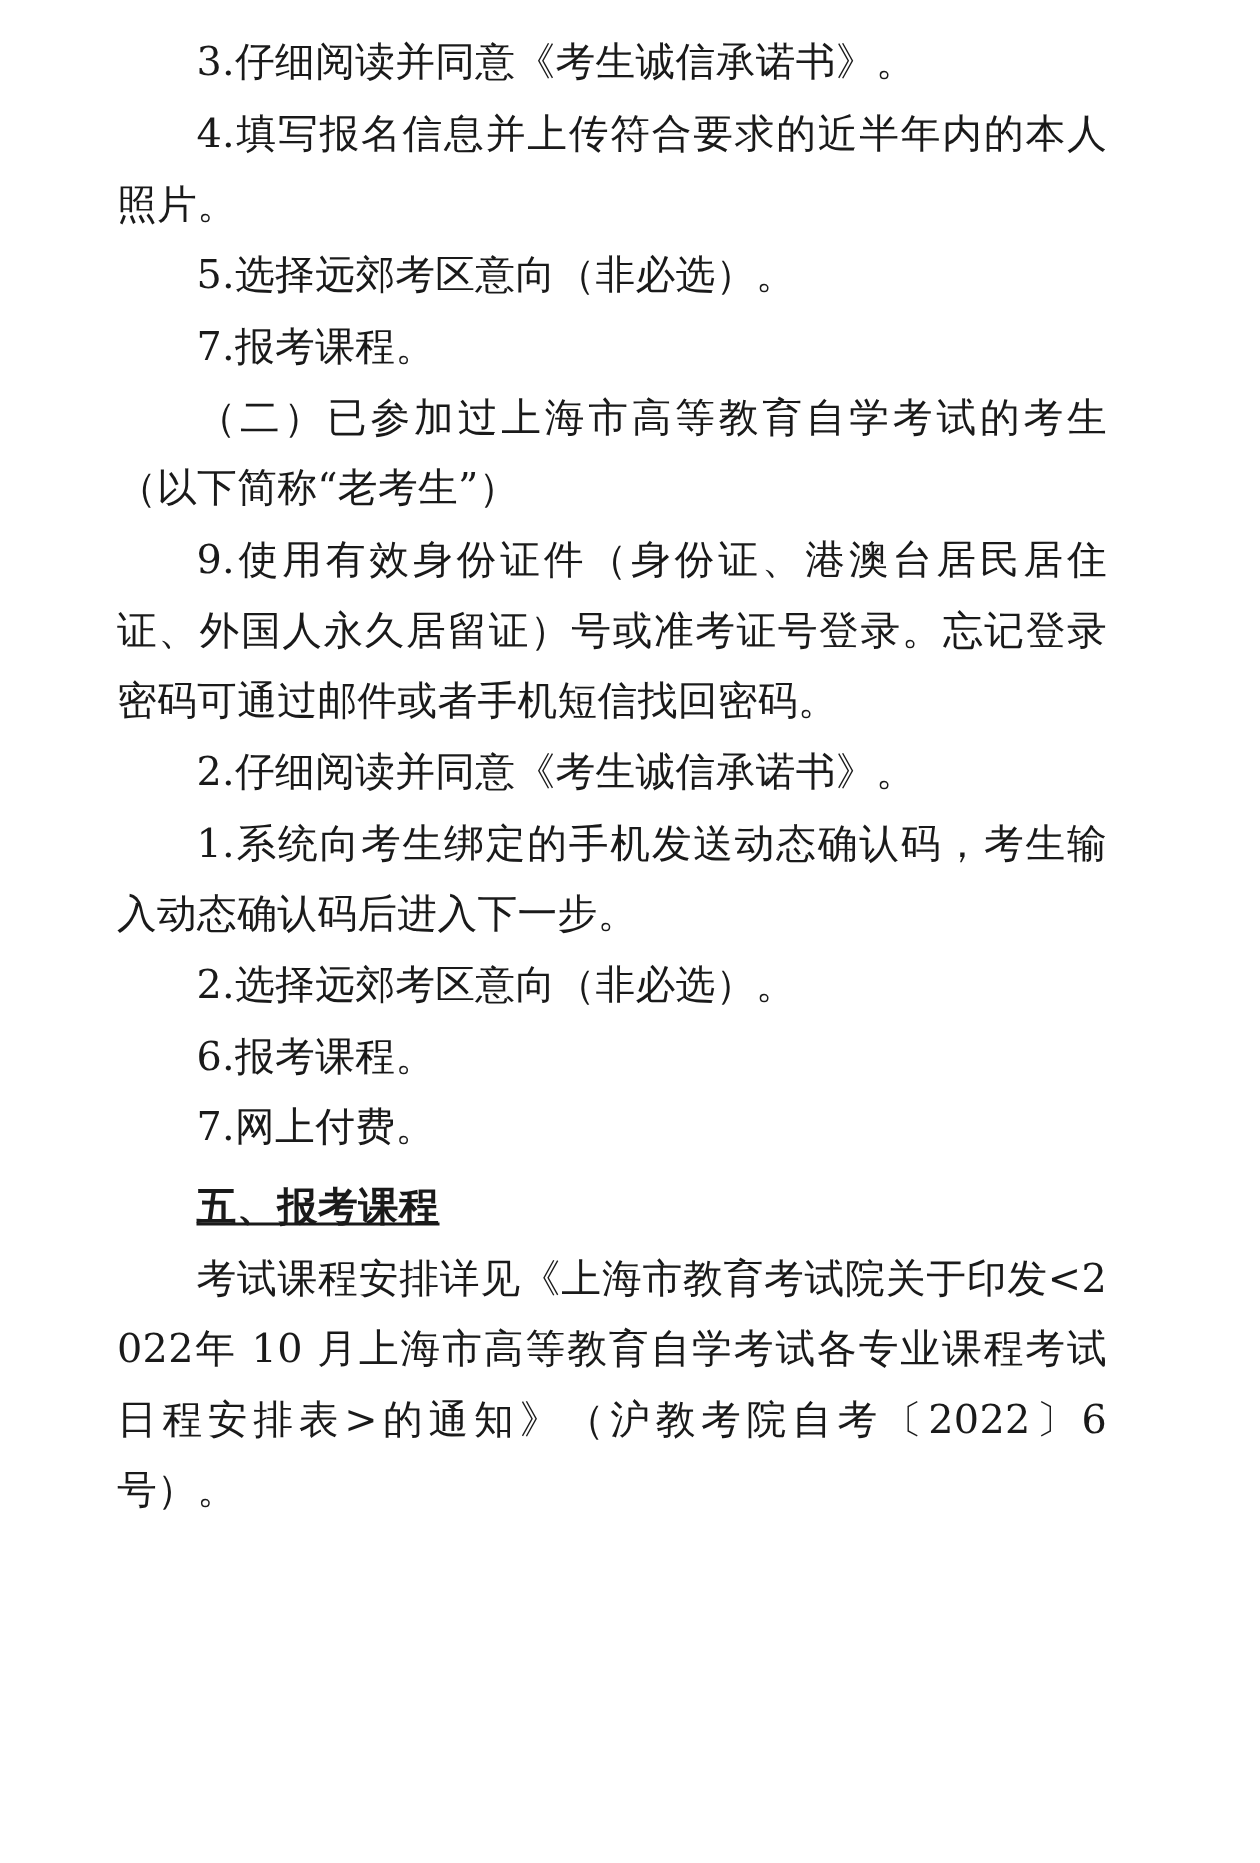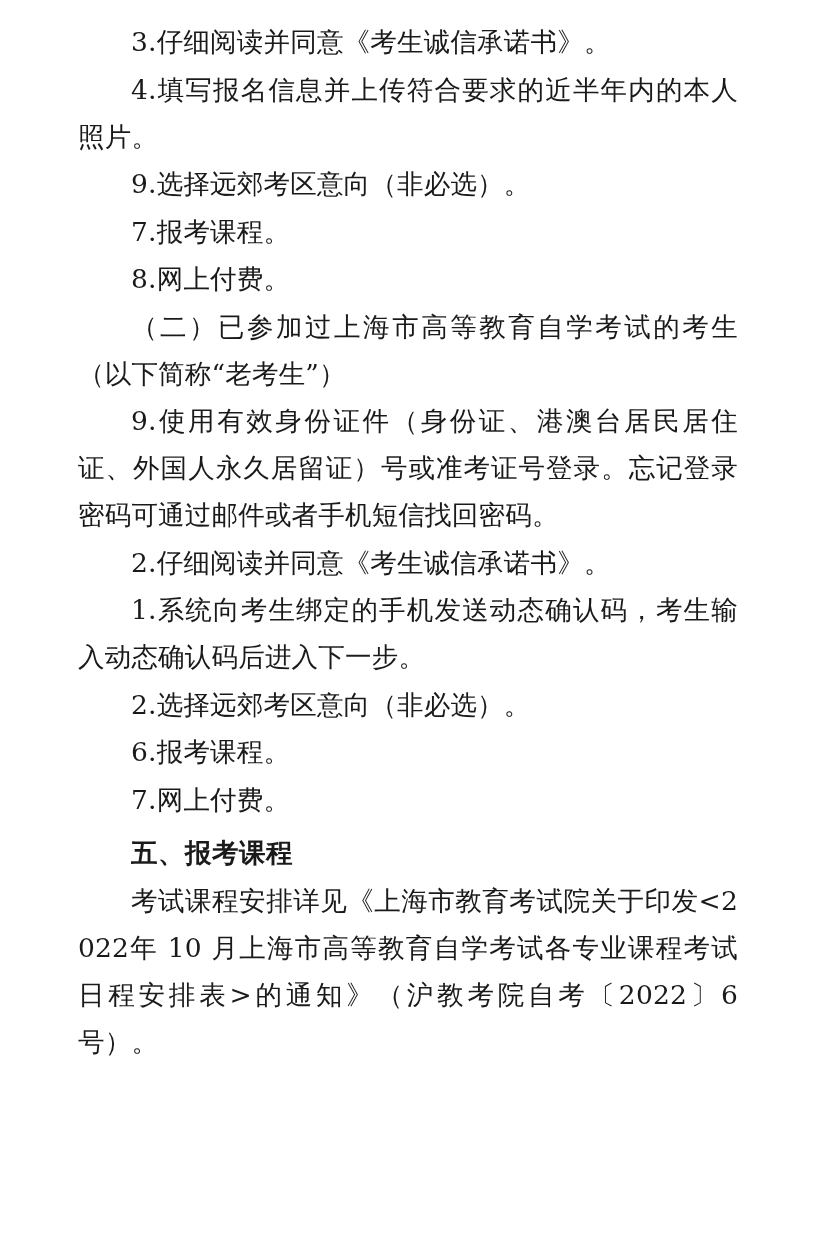--- a/index.html
+++ b/index.html
@@ -32,32 +32,32 @@
     word-break: break-all;
   }
   .heading {
     font-size: 26.5px;
     line-height: 47px;
     margin: 6px 0 1px 0;
     text-indent: 2em;
     font-family: "DejaVu Sans", "Liberation Sans", sans-serif;
     font-weight: bold;
     letter-spacing: 0.5px;
+    text-decoration: underline;
   }
 </style>
 </head>
 <body>
 
 <div class="page">
 
   <p class="para">3.仔细阅读并同意《考生诚信承诺书》。</p>
   <p class="para">4.填写报名信息并上传符合要求的近半年内的本人照片。</p>
-  <p class="para">9.选择远郊考区意向（非必选）。</p>
+  <p class="para">5.选择远郊考区意向（非必选）。</p>
   <p class="para">7.报考课程。</p>
-  <p class="para">8.网上付费。</p>
   <p class="para">（二）已参加过上海市高等教育自学考试的考生（以下简称“老考生”）</p>
   <p class="para">9.使用有效身份证件（身份证、港澳台居民居住证、外国人永久居留证）号或准考证号登录。忘记登录密码可通过邮件或者手机短信找回密码。</p>
   <p class="para">2.仔细阅读并同意《考生诚信承诺书》。</p>
   <p class="para">1.系统向考生绑定的手机发送动态确认码，考生输入动态确认码后进入下一步。</p>
   <p class="para">2.选择远郊考区意向（非必选）。</p>
   <p class="para">6.报考课程。</p>
   <p class="para">7.网上付费。</p>
   <h2 class="heading">五、报考课程</h2>
   <p class="para">考试课程安排详见《上海市教育考试院关于印发&lt;2022年 10 月上海市高等教育自学考试各专业课程考试日程安排表&gt;的通知》（沪教考院自考〔2022〕6 号）。</p>
 

